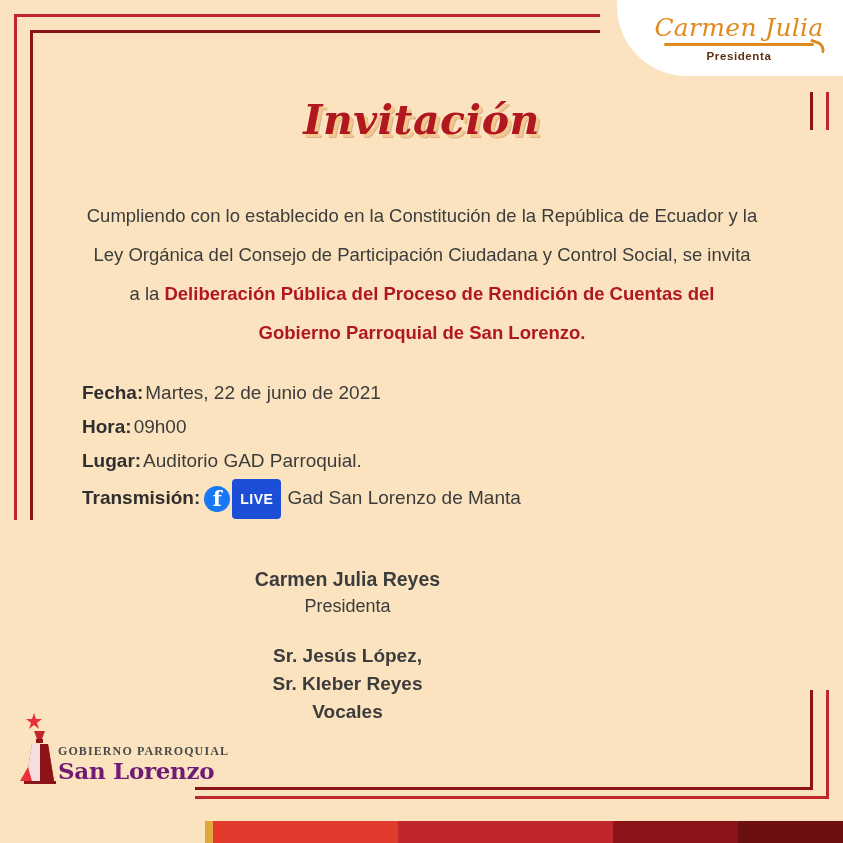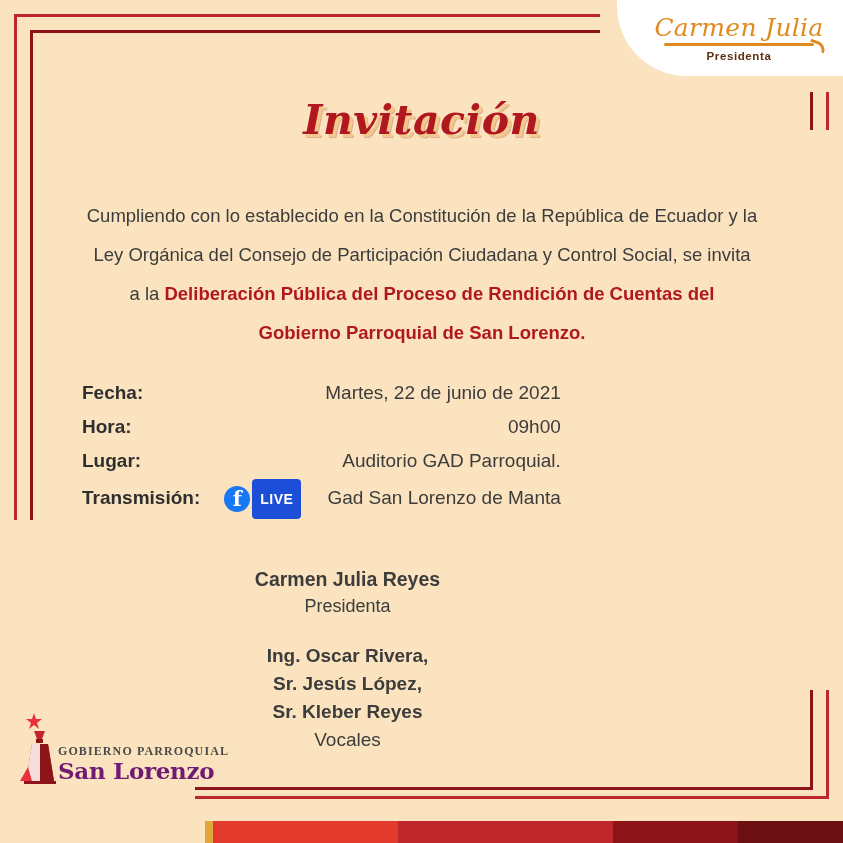--- a/index.html
+++ b/index.html
@@ -114,21 +114,21 @@
 
   
   .details {
     position: absolute;
     top: 376px; left: 82px;
     font-size: 19px;
     color: #3C3C3C;
     line-height: 34px;
   }
   .details .lbl { font-weight: bold; color: #2F2F2F; }
-  .details .row { display: flex; align-items: center; gap: 22px; white-space: nowrap; justify-content: space-between; }
+  .details .row { display: flex; align-items: center; gap: 2px; white-space: nowrap; }
 
   .fb-badge {
     display: inline-flex;
     align-items: center;
     gap: 0;
     margin: 0 4px 0 2px;
     transform: translateY(1px);
   }
   .fb-circle {
     width: 26px; height: 26px;
@@ -167,21 +167,21 @@
   .sign-role {
     font-size: 18px;
     line-height: 27px;
   }
   .vocales {
     margin-top: 22px;
     font-size: 19px;
     font-weight: bold;
     line-height: 28px;
   }
-  .vocales .plain { font-weight: normal; }
+  .vocales .plain { font-weight: bold; }
 
   
   .gad-logo {
     position: absolute;
     left: 18px; bottom: 58px;
     width: 180px; height: 74px;
   }
   .gad-logo svg { display: block; }
   .gad-text {
     position: absolute;
@@ -256,21 +256,20 @@
         <span class="live-pill">LIVE</span>
       </span>
       <span>Gad San Lorenzo de Manta</span>
     </div>
   </div>
 
   <div class="sign-block">
     <div class="sign-name">Carmen Julia Reyes</div>
     <div class="sign-role">Presidenta</div>
     <div class="vocales">
-      <div>Ing. Oscar Rivera,</div>
       <div>Sr. Jesús López,</div>
       <div>Sr. Kleber Reyes</div>
       <div class="plain">Vocales</div>
     </div>
   </div>
 
   <div class="gad-logo">
     <svg width="60" height="74" viewBox="0 0 60 74">
       <polygon points="16,2 18,8 24,8 19,12 21,18 16,14 11,18 13,12 8,8 14,8" fill="#E8313A"></polygon>
       <path d="M16 20 L27 20 L24 28 L19 28 Z" fill="#C0272D"></path>

